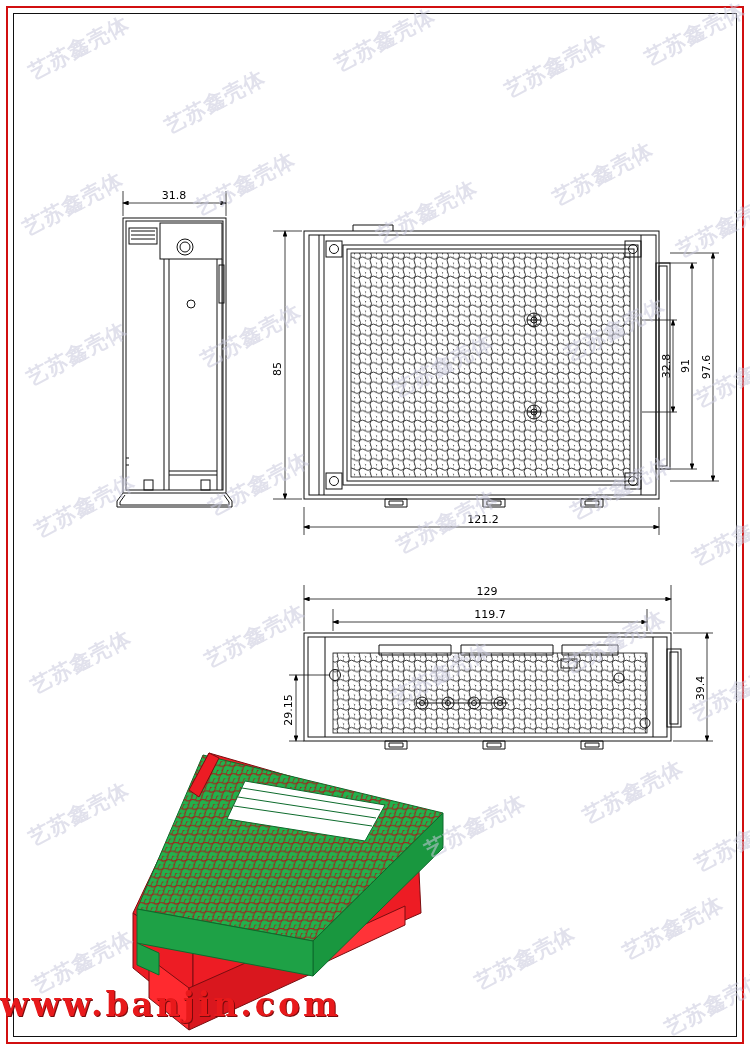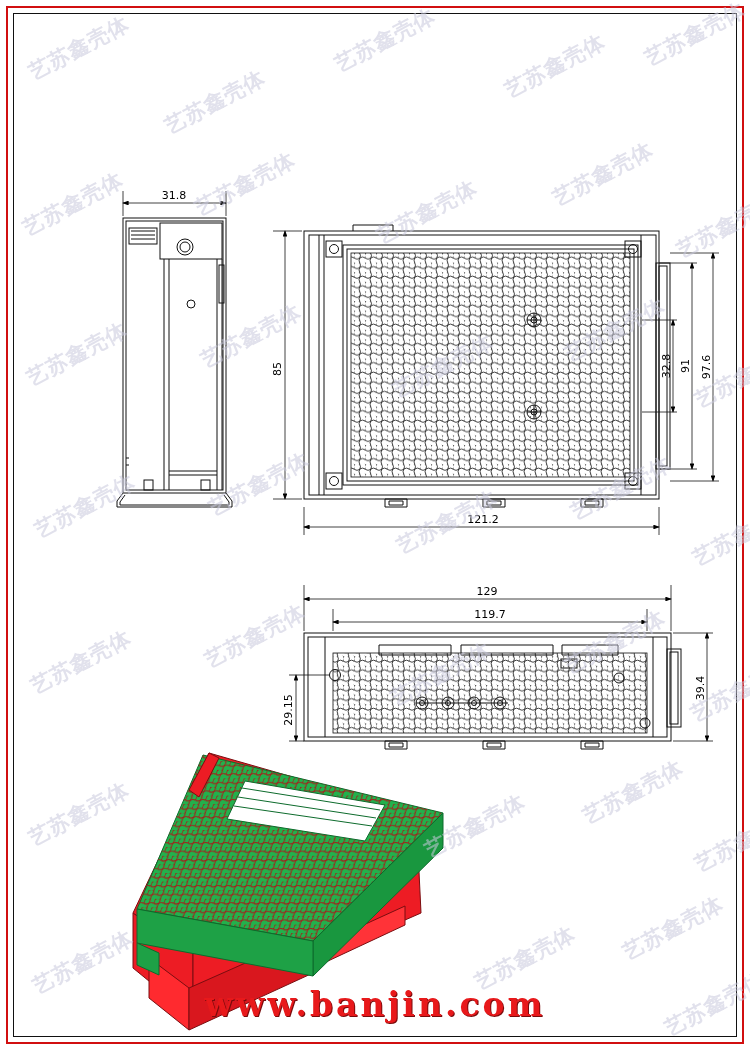--- a/index.html
+++ b/index.html
@@ -76,21 +76,21 @@
   .dim-text {
     font-family: "DejaVu Sans", sans-serif;
     font-size: 11px;
     fill: #000000;
   }
   .site-url {
     position: absolute;
     left: 0;
     top: 985px;
     width: 750px;
-    text-align: center;
+    text-align: left;
     font-family: "DejaVu Serif", serif;
     font-weight: bold;
     font-size: 33px;
     color: #e8191b;
     letter-spacing: 3px;
     text-shadow: 1px 1px 0 #7a0b0c;
   }
 </style>
 </head>
 <body>

